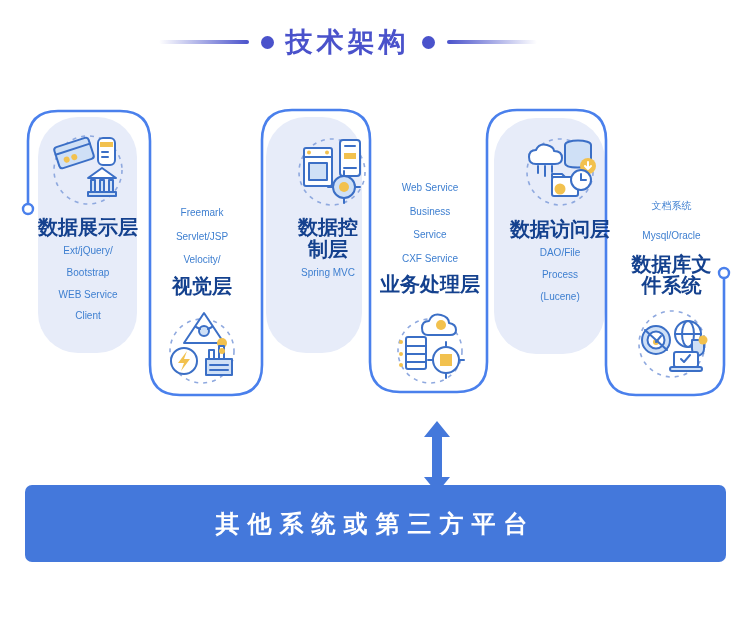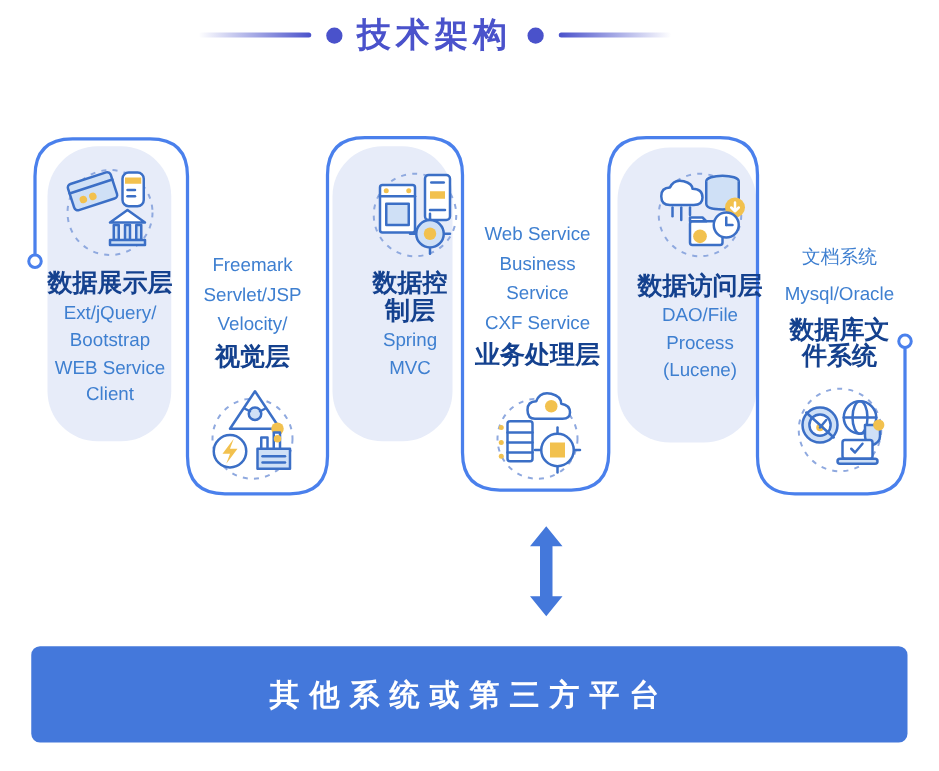--- a/index.html
+++ b/index.html
@@ -13,58 +13,58 @@
     --icon-fill:#CFE0F6;
     --icon-accent:#F2C14E;
     --dash-circle:#8FA9DF;
   }
   *{margin:0;padding:0;box-sizing:border-box;}
   html,body{width:751px;height:617px;background:#fff;
     font-family:"Liberation Sans","DejaVu Sans",sans-serif;overflow:hidden;}
   body{position:relative;}
 
   
-  .header{position:absolute;left:0;top:12px;width:695px;display:flex;
+  .header{position:absolute;left:0;top:26px;width:695px;display:flex;
     align-items:center;justify-content:center;gap:12px;}
   .deco-line{width:90px;height:4px;border-radius:2px;}
   .deco-line.left{background:linear-gradient(to right,rgba(74,82,203,0),var(--title-indigo));}
   .deco-line.right{background:linear-gradient(to left,rgba(74,82,203,0),var(--title-indigo));}
   .deco-dot{width:13px;height:13px;border-radius:50%;background:var(--title-indigo);}
   .page-title{font-size:27px;font-weight:bold;color:var(--title-indigo);
     letter-spacing:4px;line-height:32px;}
 
   
   .backdrop{position:absolute;left:0;top:0;width:751px;height:617px;}
   .snake{fill:none;stroke:var(--line-blue);stroke-width:2.6;}
   .card-bg{fill:var(--card-fill);}
   .ring{fill:#fff;stroke:var(--line-blue);stroke-width:2.4;}
   .updown{fill:var(--bar-blue);}
 
   
   .col{position:absolute;text-align:center;z-index:2;}
   .col .heading{font-size:20px;font-weight:bold;color:var(--heading-navy);line-height:22px;}
-  .col .lines{font-size:15px;color:var(--text-blue);line-height:21.8px;}
+  .col .lines{font-size:10px;color:var(--text-blue);line-height:21.8px;}
   .col .lines.loose{line-height:23.5px;}
   .col .lines.wide{line-height:30px;}
   .icon-wrap{width:84px;height:84px;margin:0 auto;}
   .card-col .icon-wrap{margin-bottom:6px;}
   .card-col .lines{margin-top:2px;}
   .out-col .heading{margin-top:3px;}
   .out-col .icon-wrap{margin-top:6px;}
   .heading.wrap2{width:96px;margin-left:auto;margin-right:auto;line-height:21px;}
   #col6 .icon-wrap{margin-top:2px;}
 
   .ic{stroke:var(--icon-stroke);stroke-width:2;fill:none;stroke-linecap:round;stroke-linejoin:round;}
   .ic-f{fill:var(--icon-fill);stroke:var(--icon-stroke);stroke-width:2;stroke-linejoin:round;}
   .ic-w{fill:#fff;stroke:var(--icon-stroke);stroke-width:2;stroke-linejoin:round;}
   .ic-a{fill:var(--icon-accent);stroke:none;}
   .dashc{fill:none;stroke:var(--dash-circle);stroke-width:1.6;stroke-dasharray:4 5;}
 
   
-  .bottom-bar{position:absolute;left:25px;top:517px;width:701px;height:77px;
+  .bottom-bar{position:absolute;left:25px;top:485px;width:701px;height:77px;
     background:var(--bar-blue);border-radius:7px;display:flex;align-items:center;
     justify-content:center;z-index:2;}
   .bottom-bar span{color:#fff;font-size:24px;font-weight:bold;letter-spacing:8px;}
 </style>
 </head>
 <body>
 
 <div class="header">
   <div class="deco-line left"></div>
   <div class="deco-dot"></div>

